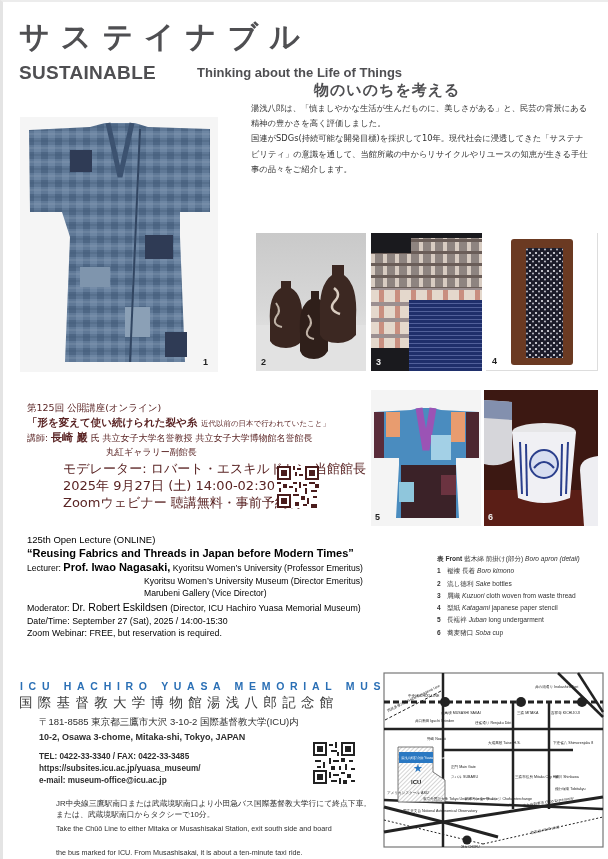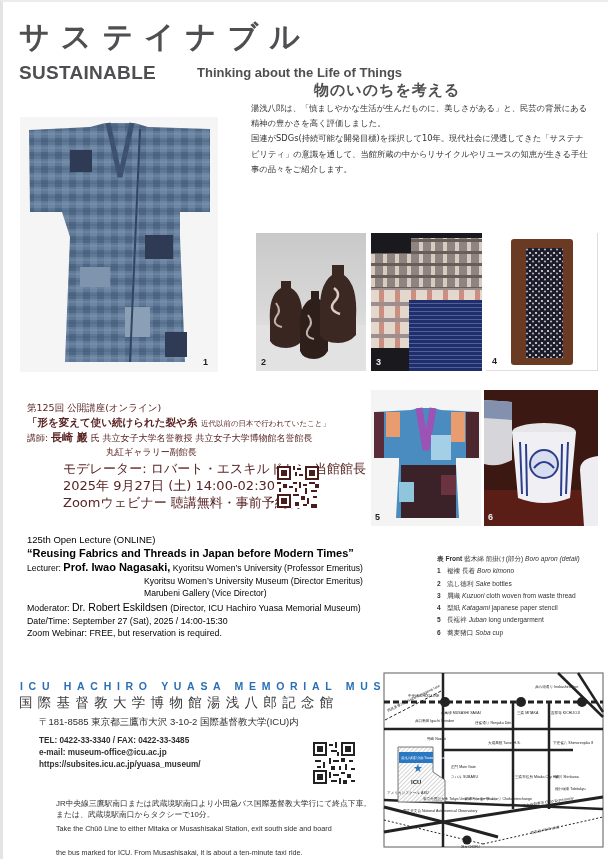--- a/index.html
+++ b/index.html
@@ -322,23 +322,24 @@
   <div><span class="n">4</span><span>型紙</span> <i>Katagami</i> <span>japanese paper stencil</span></div>
   <div><span class="n">5</span><span>長襦袢</span> <i>Juban</i> <span>long undergarment</span></div>
   <div><span class="n">6</span><span>蕎麦猪口</span> <i>Soba</i> <span>cup</span></div>
 </div>
 
 <div class="abs mus-en">ICU HACHIRO YUASA MEMORIAL MUSEUM</div>
 <div class="abs mus-jp">国際基督教大学博物館湯浅八郎記念館</div>
 
 <div class="abs addr">
   <div class="a1">〒181-8585 東京都三鷹市大沢 3-10-2 国際基督教大学(ICU)内</div>
+  <div class="a2">10-2, Osawa 3-chome, Mitaka-shi, Tokyo, JAPAN</div>
   <div class="a3">TEL: 0422-33-3340 / FAX: 0422-33-3485</div>
+  <div class="a3" style="margin-top:0">https://subsites.icu.ac.jp/yuasa_museum/</div>
   <div class="a3" style="margin-top:0">e-mail: museum-office@icu.ac.jp</div>
-  <div class="a3" style="margin-top:0">https://subsites.icu.ac.jp/yuasa_museum/</div>
 </div>
 
 <div class="abs qr qr-museum">
   <svg width="42" height="42" viewBox="0 0 21 21" shape-rendering="crispEdges">
     <g fill="#222">
       <rect x="0" y="0" width="7" height="7"></rect>
         <rect x="1" y="1" width="5" height="5" fill="#fff"></rect>
         <rect x="2" y="2" width="3" height="3"></rect>
       <rect x="14" y="0" width="7" height="7"></rect>
         <rect x="15" y="1" width="5" height="5" fill="#fff"></rect>

